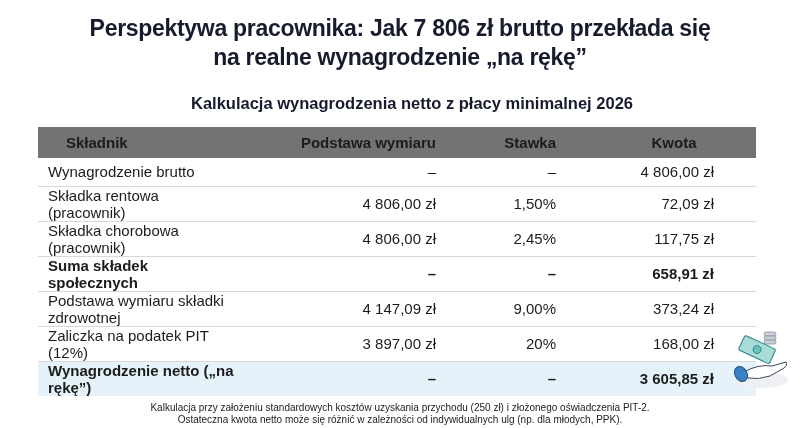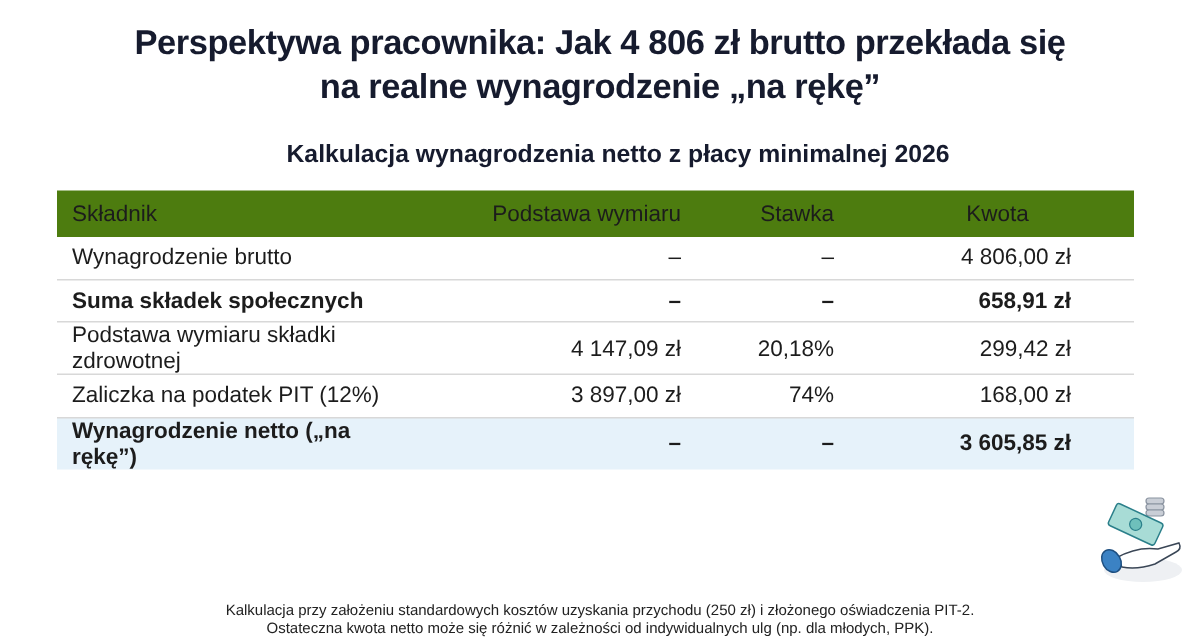--- a/index.html
+++ b/index.html
@@ -1,73 +1,85 @@
 <!DOCTYPE html>
 <html><head>
 <meta charset="utf-8">
 <style>
   html, body { margin:0; padding:0; }
   body { width:800px; height:428px; background:#ffffff; font-family:"Liberation Sans", sans-serif; color:#1c1c1c; position:relative; overflow:hidden; }
   .title { position:absolute; left:0; top:14px; width:800px; text-align:center; font-size:23px; font-weight:bold; color:#161b2e; line-height:29px; letter-spacing:-0.3px; }
   .subtitle { position:absolute; left:0; top:94px; width:800px; text-align:center; font-size:16.5px; font-weight:bold; color:#161b2e;padding-left:12px; }
   table { position:absolute; left:38px; top:127px; width:718px; border-collapse:collapse; font-size:15px; }
-  th { background:#4d7c0f; font-weight:normal; height:31px; padding:0 10px; text-align:left; }
+  th { background:#737373; font-weight:bold; height:31px; padding:0 28px; text-align:left; }
   td { height:27.5px; padding:0 10px; border-bottom:1.5px solid #d8d8d8; }
   .c2 { text-align:right; width:160px; padding-right:22px; }
   .c3 { text-align:right; width:70px; padding-right:28px; }
   .c4 { text-align:right; width:120px; padding-right:42px; }
   th.c2 { text-align:right; padding-right:22px; }
   th.c3 { text-align:right; }
   th.c4 { text-align:center; padding-right:20px;margin-top:16px; }
   tr.bold td { font-weight:bold; }
   tr.net td { background:#e6f2fa; font-weight:bold; border-bottom:none; }
   .footnote { position:absolute; left:100px; top:402px; width:600px; text-align:center; font-size:10px; line-height:12px; color:#222; }
   .icon { position:absolute; left:730px; top:330px; }
 </style>
 </head>
 <body>
 
 <div class="title">
-  <div>Perspektywa pracownika: Jak 4 806 zł brutto przekłada się</div>
+  <div>Perspektywa pracownika: Jak 7 806 zł brutto przekłada się</div>
   <div>na realne wynagrodzenie „na rękę”</div>
 </div>
 <div class="subtitle">Kalkulacja wynagrodzenia netto z płacy minimalnej 2026</div>
 
 <table>
   <thead>
     <tr>
       <th>Składnik</th>
       <th class="c2">Podstawa wymiaru</th>
       <th class="c3">Stawka</th>
       <th class="c4">Kwota</th>
     </tr>
   </thead>
   <tbody>
     <tr>
       <td>Wynagrodzenie brutto</td>
       <td class="c2">–</td>
       <td class="c3">–</td>
       <td class="c4">4 806,00 zł</td>
     </tr>
+    <tr>
+      <td>Składka rentowa (pracownik)</td>
+      <td class="c2">4 806,00 zł</td>
+      <td class="c3">1,50%</td>
+      <td class="c4">72,09 zł</td>
+    </tr>
+    <tr>
+      <td>Składka chorobowa (pracownik)</td>
+      <td class="c2">4 806,00 zł</td>
+      <td class="c3">2,45%</td>
+      <td class="c4">117,75 zł</td>
+    </tr>
     <tr class="bold">
       <td>Suma składek społecznych</td>
       <td class="c2">–</td>
       <td class="c3">–</td>
       <td class="c4">658,91 zł</td>
     </tr>
     <tr>
       <td>Podstawa wymiaru składki zdrowotnej</td>
       <td class="c2">4 147,09 zł</td>
-      <td class="c3">20,18%</td>
-      <td class="c4">299,42 zł</td>
+      <td class="c3">9,00%</td>
+      <td class="c4">373,24 zł</td>
     </tr>
     <tr>
       <td>Zaliczka na podatek PIT (12%)</td>
       <td class="c2">3 897,00 zł</td>
-      <td class="c3">74%</td>
+      <td class="c3">20%</td>
       <td class="c4">168,00 zł</td>
     </tr>
     <tr class="net">
       <td>Wynagrodzenie netto („na rękę”)</td>
       <td class="c2">–</td>
       <td class="c3">–</td>
       <td class="c4">3 605,85 zł</td>
     </tr>
   </tbody>
 </table>

